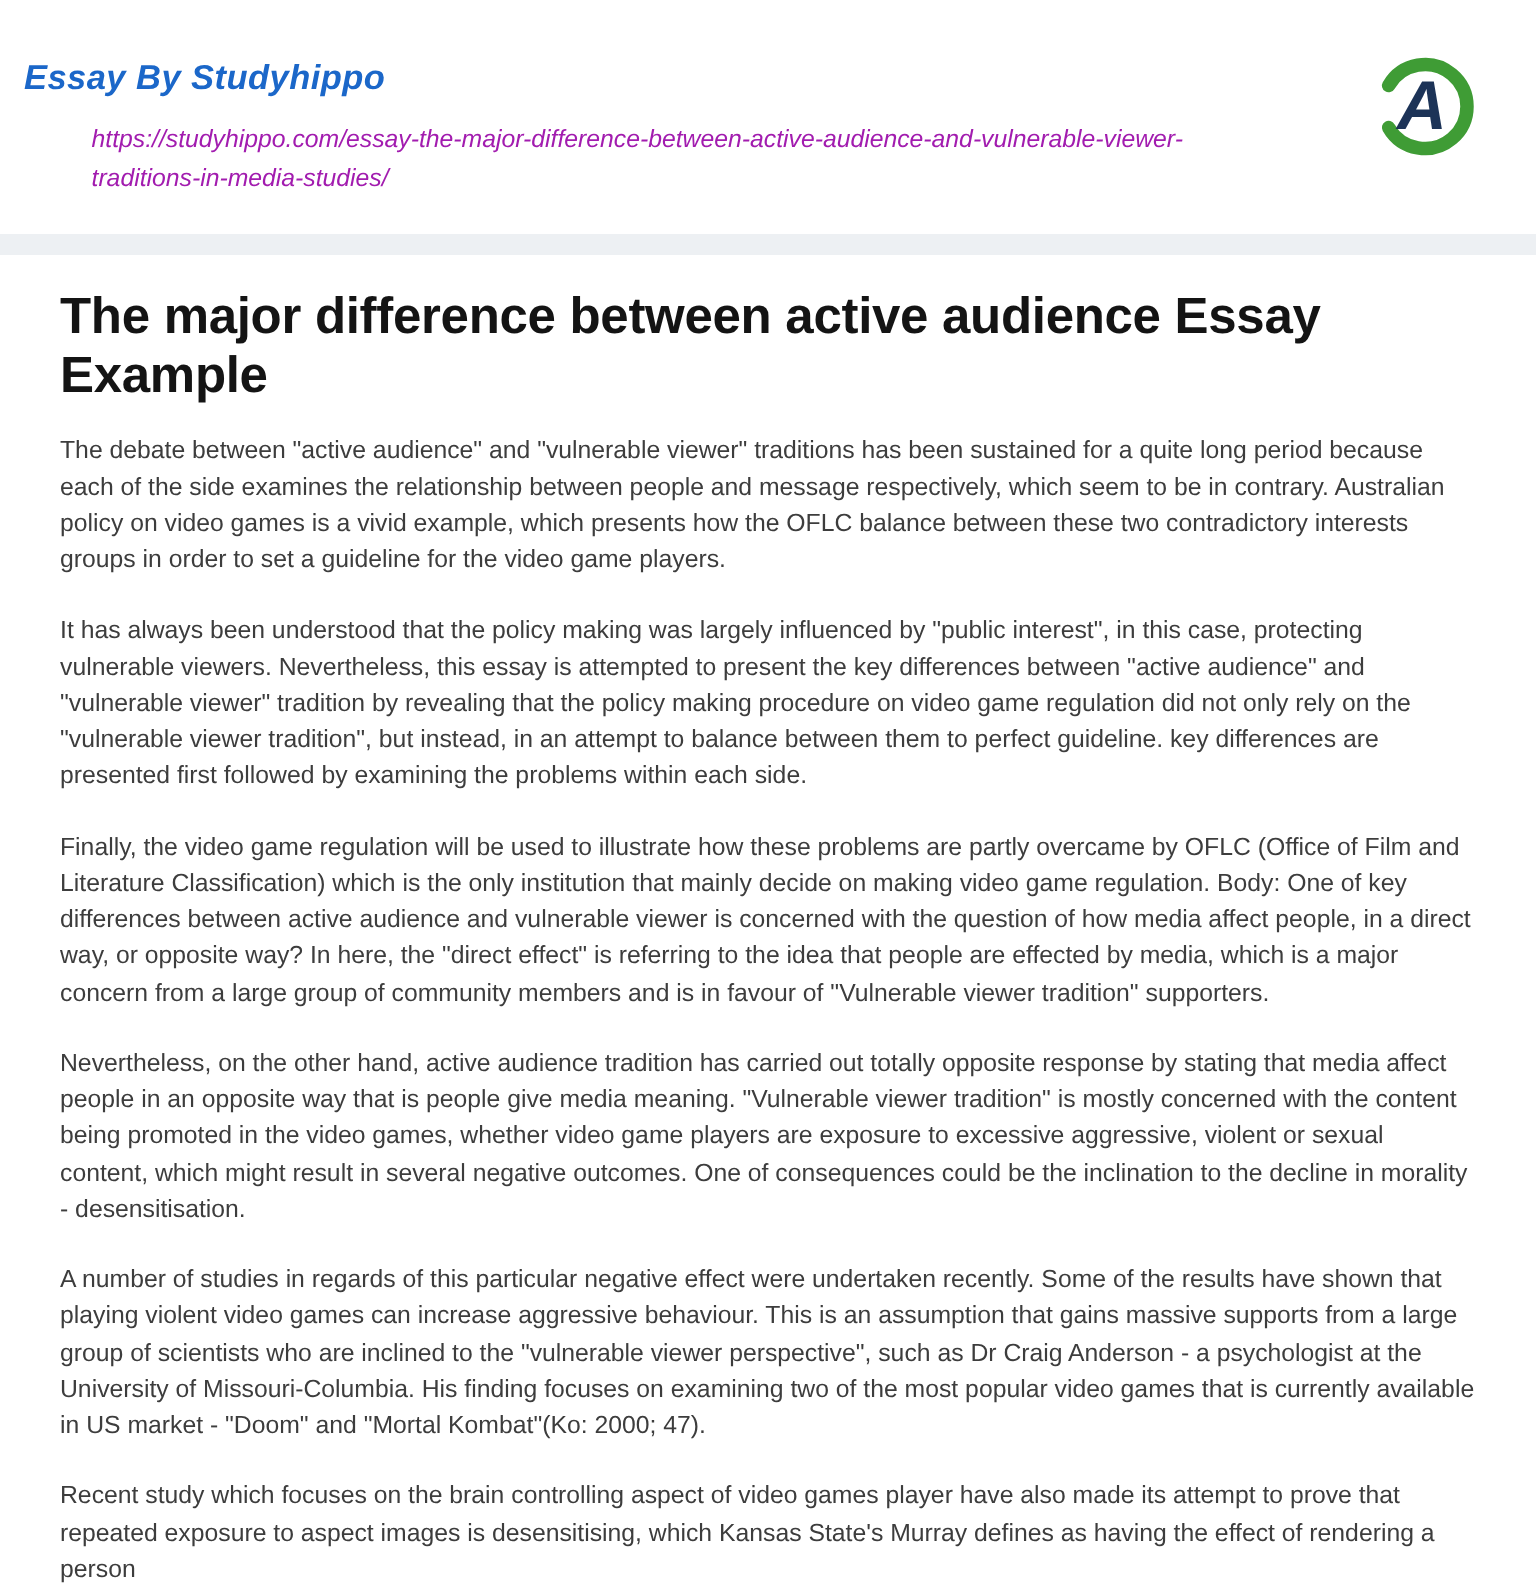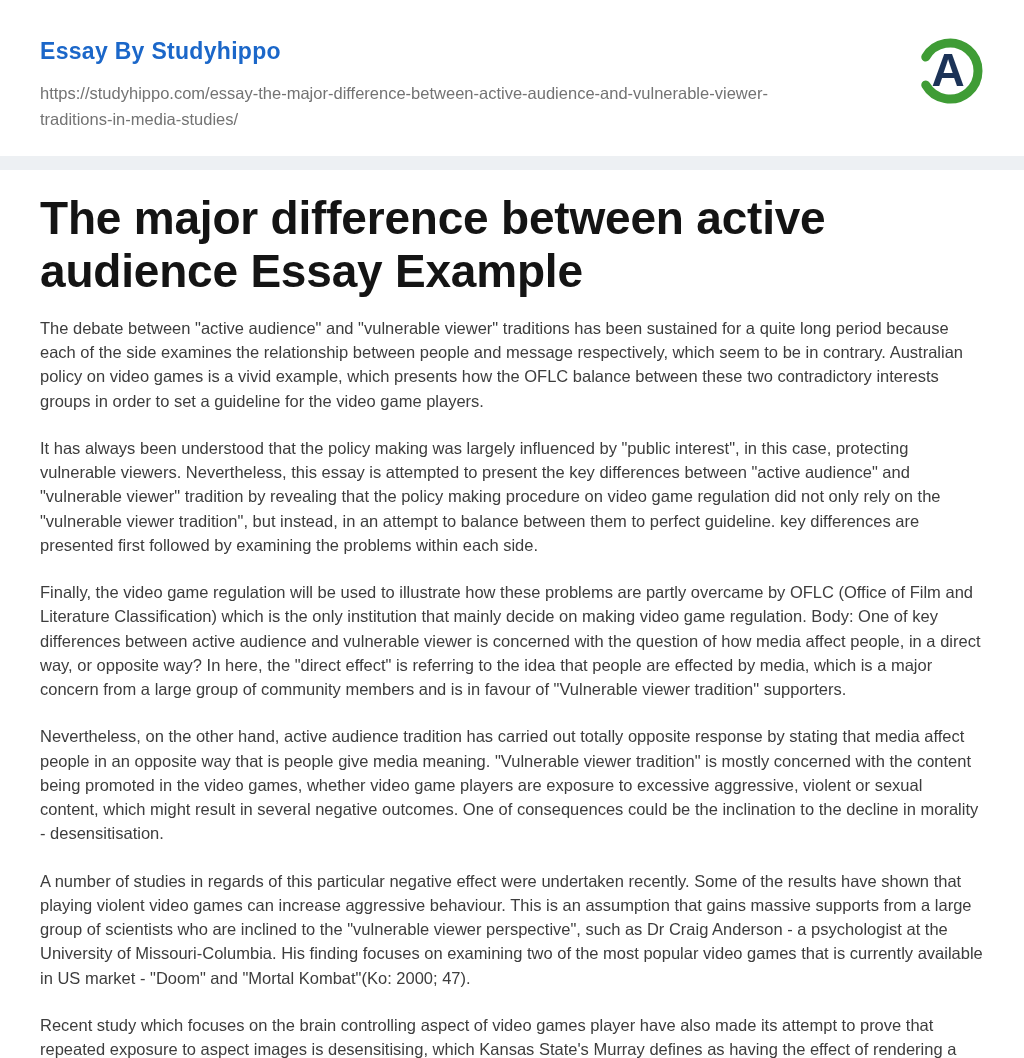--- a/index.html
+++ b/index.html
@@ -6,58 +6,60 @@
   html, body { background: #ffffff; }
   body {
     width: 1024px;
     min-height: 1058px;
     margin: 0 auto;
     font-family: "Liberation Sans", sans-serif;
     background: #ffffff;
   }
   .site-header {
     position: relative;
-    padding: 38px 40px 24px 40px;
+    padding: 38px 40px 24px 16px;
+    font-style: italic;
   }
   .site-title {
     color: #1b67c9;
     font-size: 23px;
     font-weight: 700;
     letter-spacing: 0.3px;
   }
   .source-url {
     display: block;
     margin-top: 16px;
-    color: #737373;
+    color: #a21caf;
     font-size: 16.5px;
     line-height: 1.55;
     max-width: 800px;
     text-decoration: none;
     overflow-wrap: break-word;
     word-break: break-word;
+    margin-left: 45px;
   }
   .logo {
     position: absolute;
     top: 36px;
     right: 39px;
     width: 70px;
     height: 70px;
     cursor: pointer;
   }
   .band {
     height: 14px;
     width: 100%;
     background: #edf0f3;
   }
   .content {
     padding: 22px 40px 30px 40px;
   }
   .article-title {
     color: #141414;
-    font-size: 46px;
+    font-size: 34px;
     font-weight: 700;
     line-height: 1.15;
     letter-spacing: -0.2px;
     margin-bottom: 18px;
     max-width: 950px;
   }
   .content p {
     color: #3d3d3d;
     font-size: 16.5px;
     line-height: 1.47;

